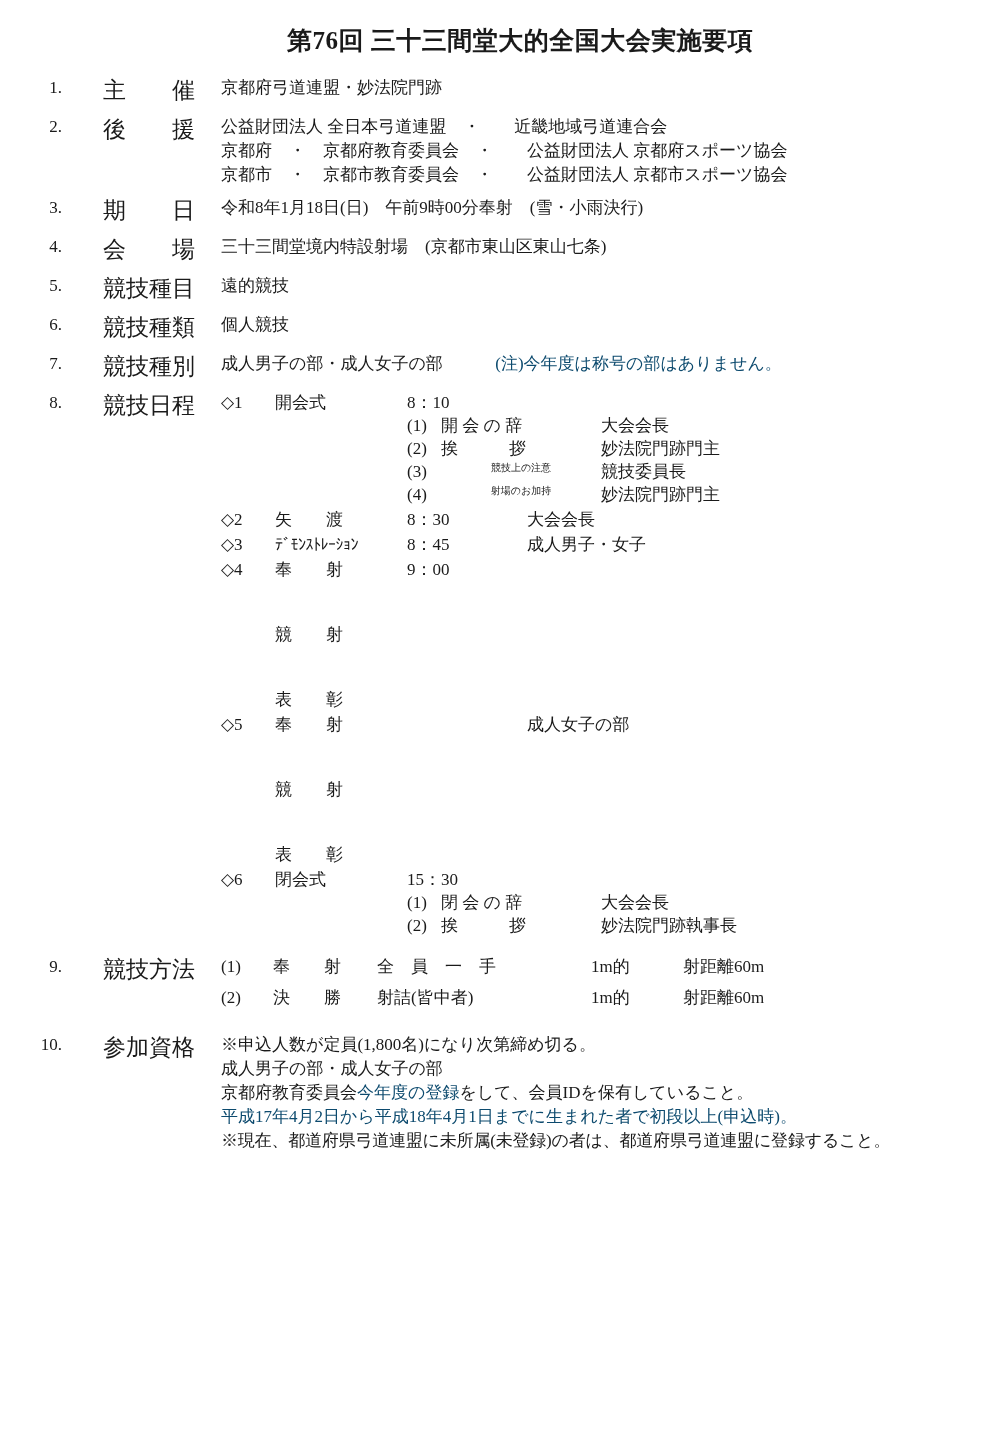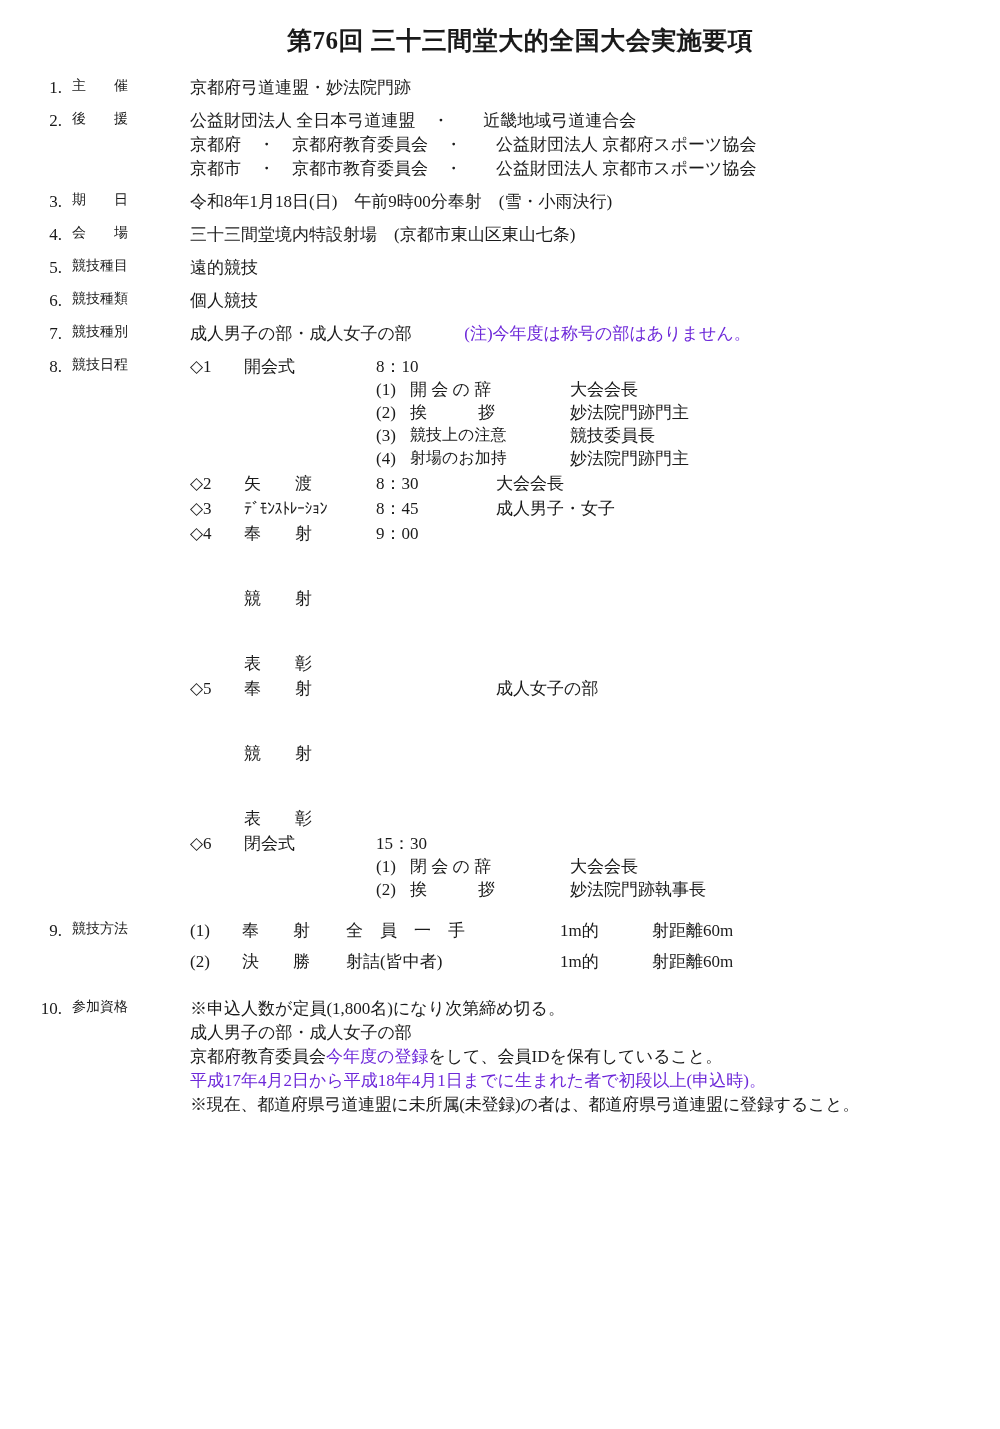--- a/index.html
+++ b/index.html
@@ -40,34 +40,35 @@
     width: 42px;
     flex: 0 0 42px;
     text-align: right;
     padding-right: 10px;
     font-size: 17px;
     box-sizing: border-box;
   }
   .label {
     width: 118px;
     flex: 0 0 118px;
-    font-size: 14px;
+    font-size: 23px;
     letter-spacing: 0px;
     white-space: nowrap;
+    margin-left: 31px;
   }
   .body-col {
     flex: 1 1 auto;
     font-size: 17px;
   }
   .line {
     margin-bottom: 7px;
     white-space: nowrap;
   }
   .line:last-child { margin-bottom: 0; }
-  .red { color: #6d28d9; }
+  .red { color: #0c4a6e; }
   .gap-l { display: inline-block; width: 44px; }
 
   
   .sched-item {
     margin-bottom: 8px;
   }
   .sched-head {
     display: flex;
     align-items: baseline;
     white-space: nowrap;
@@ -103,21 +104,21 @@
     padding-left: 186px;
   }
   .sub-no {
     width: 34px;
     flex: 0 0 34px;
   }
   .sub-text {
     width: 160px;
     flex: 0 0 160px;
   }
-  .sub-text.sm { font-size: 16px; }
+  .sub-text.sm { font-size: 10px; text-align: center; }
   .sub-who { flex: 1 1 auto; }
   .cont-line {
     display: flex;
     white-space: nowrap;
     margin-bottom: 6px;
     padding-left: 54px;
     margin-top: 48px;
   }
   .cont-name {
     width: 132px;

